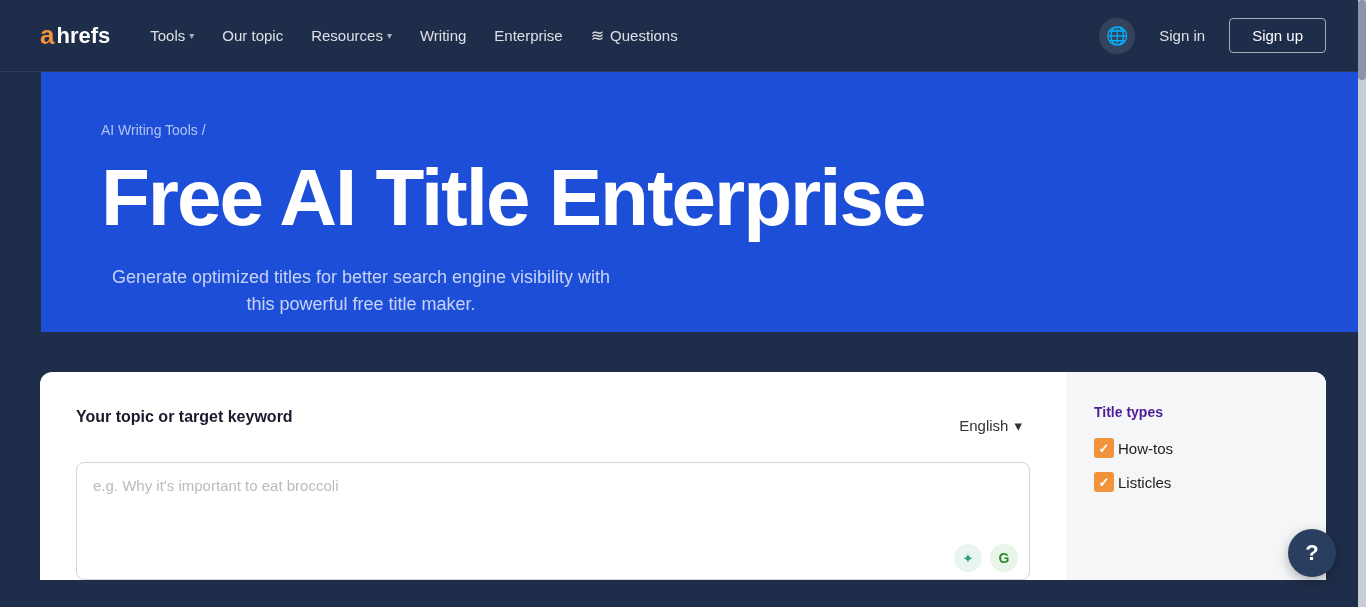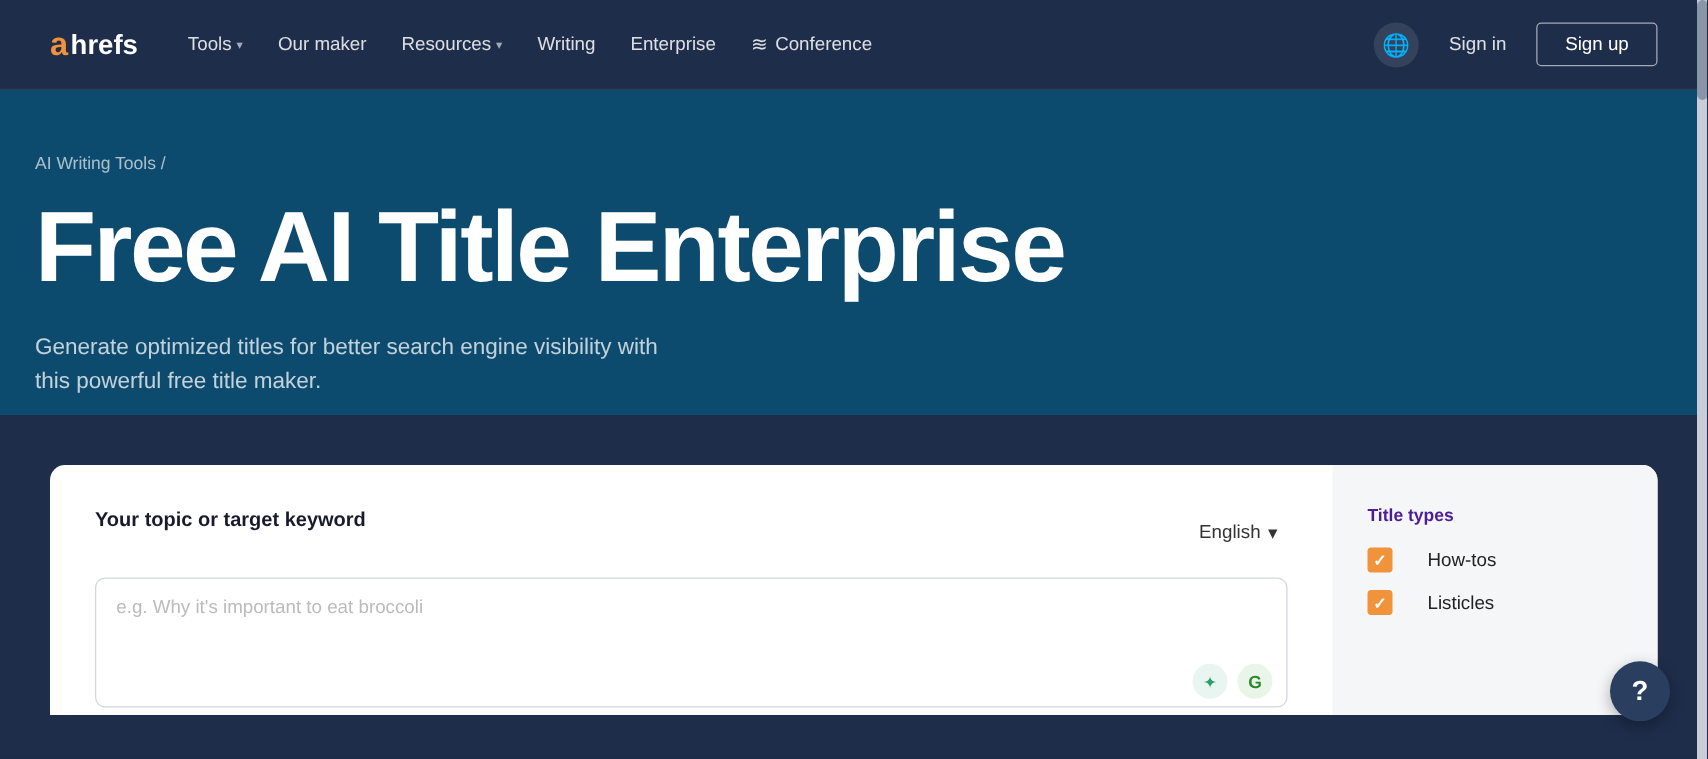--- a/index.html
+++ b/index.html
@@ -34,49 +34,49 @@
       padding: 8px 12px; text-decoration: none;
     }
     .sign-up {
       border: 1.5px solid rgba(255,255,255,0.6); color: #fff;
       padding: 8px 22px; border-radius: 4px; font-size: 15px; cursor: pointer;
       background: transparent; font-weight: 500;
     }
 
     
     .hero {
-      background: #0c4a6e; padding: 50px 40px 0 28px; min-height: 260px;
+      background: #1d4ed8; padding: 50px 40px 0 60px; min-height: 260px; margin-left: 41px;
     }
     .breadcrumb { font-size: 14px; color: rgba(255,255,255,0.65); margin-bottom: 18px; }
     .breadcrumb a { color: rgba(255,255,255,0.65); text-decoration: none; }
     .hero h1 {
       font-size: 80px; font-weight: 700; line-height: 1.05; color: #fff;
       margin-bottom: 24px; letter-spacing: -2px;
     }
     .hero p {
-      font-size: 18px; color: rgba(255,255,255,0.75); line-height: 1.5; max-width: 520px;
+      font-size: 18px; color: rgba(255,255,255,0.75); line-height: 1.5; max-width: 520px; text-align: center;
     }
 
     
     .tool-section {
       background: #fff; margin: 0 40px; border-radius: 12px 12px 0 0;
       display: flex; min-height: 240px; position: relative; top: 40px;
     }
     .tool-main { flex: 1; padding: 36px 36px 36px 36px; }
     .tool-label {
       font-size: 16px; font-weight: 700; color: #1a1a2e; margin-bottom: 18px;
     }
     .lang-selector {
       float: right; display: flex; gap: 6px;
       font-size: 15px; color: #333; cursor: pointer; padding: 4px 8px;
       border-radius: 4px;
     }
     .textarea-wrapper { position: relative; }
     .keyword-textarea {
-      width: 100%; height: 104px; border: 1.5px solid #d0d5e0;
+      width: 100%; height: 118px; border: 1.5px solid #d0d5e0;
       border-radius: 8px; padding: 14px 16px; font-size: 15px;
       color: #aaa; resize: none; outline: none; font-family: inherit;
       background: #fff;
     }
     .keyword-textarea::placeholder { color: #bbb; }
     .textarea-icons {
       position: absolute; bottom: 12px; right: 12px;
       display: flex; align-items: center; gap: 8px;
     }
     .icon-spell {
@@ -90,21 +90,21 @@
       font-size: 14px; font-weight: 700; color: #2a8a2a; cursor: pointer;
     }
 
     
     .tool-sidebar {
       width: 260px; background: #f5f6f8; border-radius: 0 12px 0 0;
       padding: 32px 28px;
     }
     .sidebar-title { font-size: 14px; font-weight: 600; color: #4c1d95; margin-bottom: 18px; }
     .checkbox-item {
-      display: flex; align-items: center; gap: 28px;
+      display: flex; align-items: center; gap: 4px;
       margin-bottom: 14px; cursor: pointer;
     }
     .checkbox-custom {
       width: 20px; height: 20px; border-radius: 3px; background: #f0933a;
       display: flex; align-items: center; justify-content: center;
       flex-shrink: 0;
     }
     .checkbox-custom::after {
       content: '✓'; color: #fff; font-size: 13px; font-weight: 700;
     }
@@ -136,35 +136,35 @@
     <a class="logo" href="#">
       <span class="a-letter">a</span>
         <span>hrefs</span>
     </a>
     <div class="nav-links">
       <a class="nav-link" href="#">
         <span>Tools</span>
         <span class="chevron">▾</span>
       </a>
       <a class="nav-link" href="#">
-        <span>Our maker</span>
+        <span>Our topic</span>
       </a>
       <a class="nav-link" href="#">
         <span>Resources</span>
         <span class="chevron">▾</span>
       </a>
       <a class="nav-link" href="#">
         <span>Writing</span>
       </a>
       <a class="nav-link" href="#">
         <span>Enterprise</span>
       </a>
       <a class="nav-link nav-conference" href="#">
         <span class="conf-icon">≋</span>
-        <span>Conference</span>
+        <span>Questions</span>
       </a>
     </div>
   </div>
   <div class="nav-right">
     <button class="globe-btn">🌐</button>
     <a class="sign-in" href="#">Sign in</a>
     <button class="sign-up">Sign up</button>
   </div>
 </nav>
 

